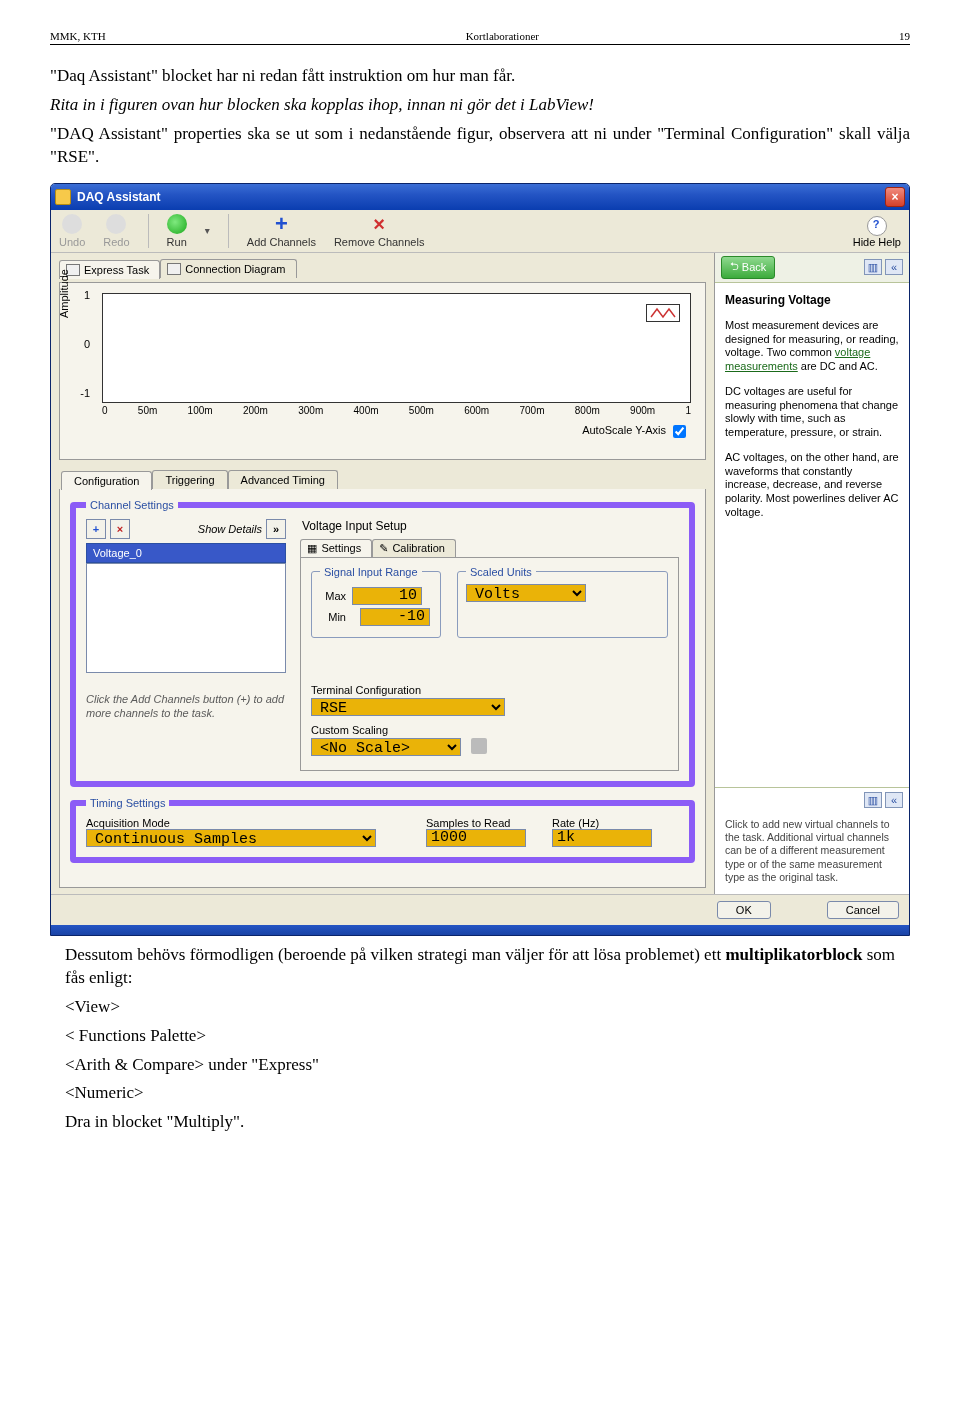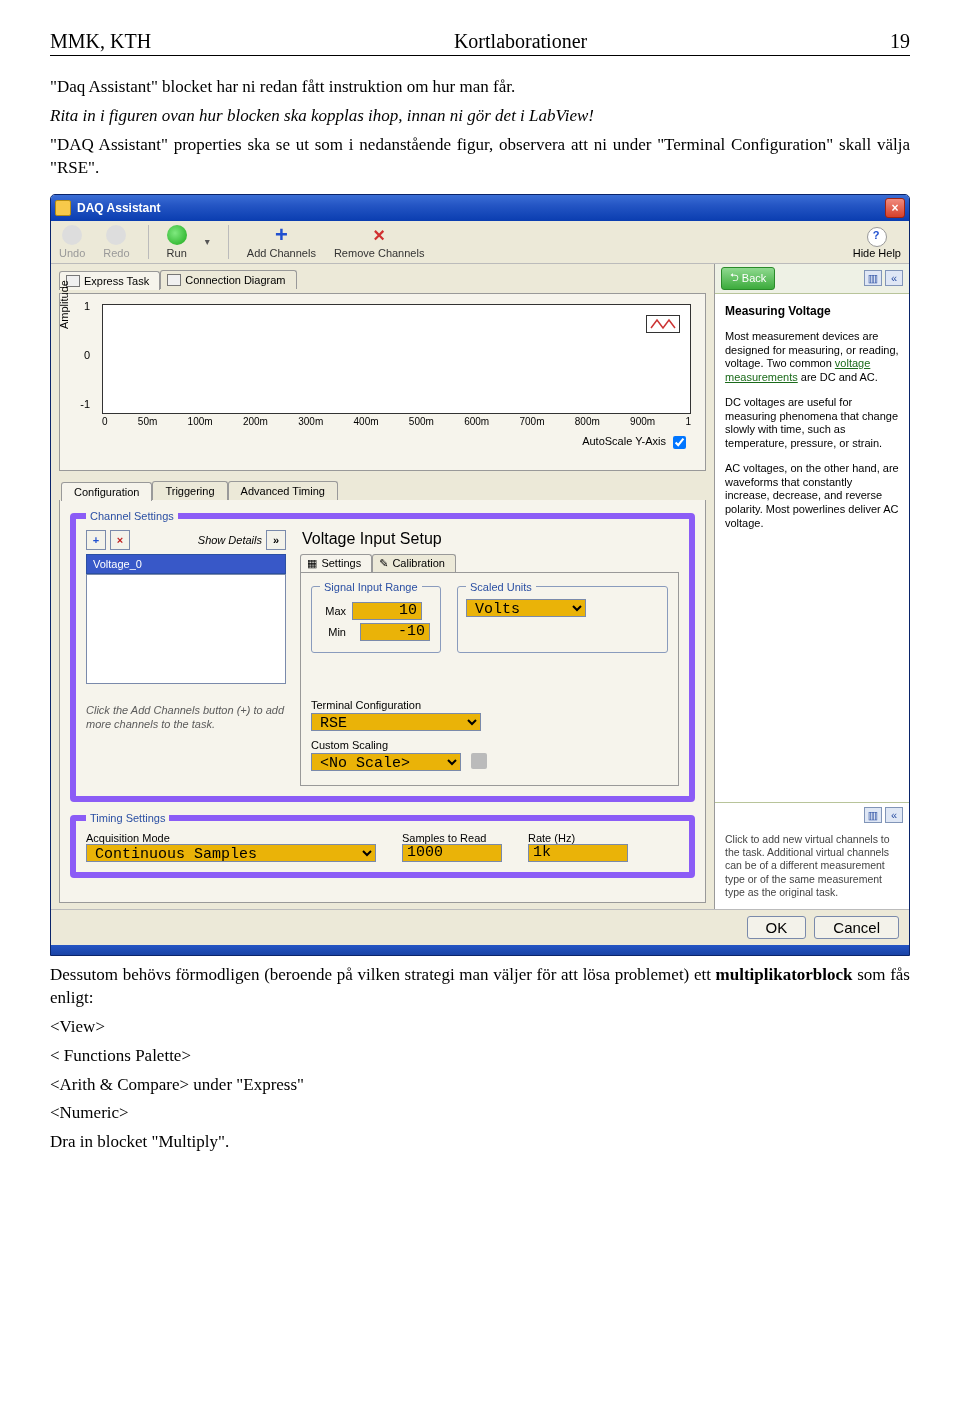--- a/index.html
+++ b/index.html
@@ -1,19 +1,19 @@
 <!DOCTYPE html>
 <html><head>
 <meta charset="utf-8">
 <style>
   * { box-sizing: border-box; }
   body { margin: 0; font-family: "Palatino Linotype", "Book Antiqua", Palatino, serif; font-size: 17px; background: #fff; width: 960px; }
   .page { padding: 30px 50px 0 50px; }
   .page-header { display: flex; justify-content: space-between; border-bottom: 1px solid #000; padding-bottom: 2px; margin-bottom: 20px; }
-  .page-header div { font-size: 20px; }
+  .page-header div { font-size: 11px; }
   .intro p { margin: 0 0  6px 0; line-height: 1.35; }
   .italic { font-style: italic; }
   .justify { text-align: justify; }
   .screenshot { margin: 14px 0 8px 0; }
   .win { border: 1px solid #0a246a; border-radius: 5px 5px 0 0; overflow: hidden; font-family: Tahoma, Verdana, sans-serif; font-size: 11px; background:#ece9d8; }
   .titlebar { background: linear-gradient(#3b6ed5,#2455c4 40%,#0a3db0); color: #fff; height: 26px; display: flex; align-items: center; padding: 0 4px; }
   .titlebar .icon { width:16px;height:16px;background:#f7c94a;border:1px solid #b58c12;border-radius:2px;margin-right:6px; }
   .titlebar .t-title { flex:1; font-weight:bold; font-size:12px; }
   .close-btn { width:20px;height:20px;background:linear-gradient(#f08b7e,#d6402a);border:1px solid #a02412;border-radius:3px;display:flex;align-items:center;justify-content:center;color:#fff;font-weight:bold;font-size:12px; }
   .toolbar { background:#ece9d8; border-bottom:1px solid #bbb; padding:4px 8px; display:flex; align-items:flex-end; gap:18px; }
@@ -52,21 +52,21 @@
   .channel-row{display:flex;gap:14px;}
   .channel-list { width:200px; }
   .ch-tools { display:flex;align-items:center;gap:4px;margin-bottom:4px;}
   .btn-sq{width:20px;height:20px;border:1px solid #7a8aab;background:#f3f2ea;display:flex;align-items:center;justify-content:center;font-weight:bold;}
   .btn-sq.blue{color:#2050d0;}
   .btn-sq.red{color:#c02020;}
   .show-details{flex:1;text-align:right;font-style:italic;font-size:11px;}
   .ch-sel{height:20px;background:#3858c8;color:#fff;border:1px solid #2b4fa3;display:flex;align-items:center;padding:0 6px;font-size:11px;}
   .ch-box{height:110px;border:1px solid #7a8aab;background:#fff;margin-top:0;}
   .hint{font-style:italic;color:#5b5b5b;font-size:11px;margin-top:20px;line-height:1.25;}
-  .vis-title{font-size:16px;margin:0 0 6px 2px;}
+  .vis-title{font-size:12px;margin:0 0 6px 2px;}
   .subtabs{display:flex;gap:0;margin:4px 0 0 0;}
   .subtab{border:1px solid #999;border-bottom:none;background:#ece9d8;border-radius:3px 3px 0 0;padding:2px 10px 2px 6px;font-size:11px;display:flex;align-items:center;gap:4px;}
   .subtab.active{background:#f6f4ec;}
   .sub-body{border:1px solid #999;background:#f6f4ec;padding:8px 10px 14px 10px;}
   .row{display:flex;align-items:center;gap:6px;margin:3px 0;}
   .lbl{font-size:11px;min-width:26px;text-align:right;}
   input.inp, select.sel { font-family:Liberation Mono, monospace;font-size:15px;border:1px solid #7a8aab;background:#eab308;height:18px;padding:0 4px; }
   .sel{height:20px;}
   .small-fs{border:1px solid #8a9bbd;border-radius:3px;padding:6px 8px 8px 8px;margin:0;}
   .small-fs legend{font-size:11px;color:#2b4fa3;}
@@ -79,22 +79,22 @@
   .help-back{background:linear-gradient(#8fd98f,#3cab3c);color:#fff;border:1px solid #2a8a2a;border-radius:3px;padding:1px 8px;font-size:11px;display:flex;align-items:center;gap:3px;}
   .hp-icns{margin-left:auto;display:flex;gap:3px;}
   .hp-chip{width:18px;height:16px;border:1px solid #8195b8;background:#dfe7f5;display:flex;align-items:center;justify-content:center;font-size:11px;color:#2b4fa3;}
   .help-body{padding:8px 10px 6px 10px;flex:1;font-size:11px;line-height:1.25;}
   .help-body h4{font-size:12px;margin:2px 0 8px 0;}
   .help-body .ul{color:#1a6a1a;text-decoration:underline;}
   .help-foot{border-top:1px solid #b8c49a;padding:4px 6px;display:flex;align-items:center;}
   .help-note{font-size:10.5px;color:#444;padding:6px 10px 10px 10px;line-height:1.25;}
   .blue-strip{height:10px;background:linear-gradient(#2455c4,#1a43a6);} 
   .btn-row{background:#ece9d8;display:flex;justify-content:flex-end;gap:8px;padding:6px 10px;border-top:1px solid #bbb;}
-  .wbtn{background:#f3f2ea;border:1px solid #7a8aab;border-radius:3px;padding:2px 18px;font-size:15px;}
-  .after p{margin:6px 0;line-height:1.35;}
+  .wbtn{background:#f3f2ea;border:1px solid #7a8aab;border-radius:3px;padding:2px 18px;font-size:11px;margin-left:48px;}
+  .after p{margin:6px 15px;line-height:1.35;}
   .after .bold{font-weight:bold;}
   .indent1{margin-left:56px;} .indent2{margin-left:112px;} .indent3{margin-left:168px;}
   a.ul { color:#1a6a1a; text-decoration: underline; }
 </style>
 </head>
 <body>
 
 <div class="page">
   <div class="page-header">
     <div>MMK, KTH</div>
@@ -243,21 +243,21 @@
                       <fieldset class="small-fs" style="flex:1;">
                         <legend>Scaled Units</legend>
                         <select class="sel" style="width:120px;">
                           <option>Volts</option>
                         </select>
                       </fieldset>
                     </div>
 
                     <div class="termcfg">
                       <div style="font-size:11px;margin-bottom:2px;">Terminal Configuration</div>
-                      <select class="sel" style="width:170px;">
+                      <select class="sel" style="width:194px;">
                         <option>RSE</option>
                       </select>
                       <div style="font-size:11px;margin:8px 0 2px 0;">Custom Scaling</div>
                       <div style="display:flex;align-items:flex-start;gap:10px;">
                         <select class="sel" style="width:150px;">
                           <option>&lt;No Scale&gt;</option>
                         </select>
                         <span class="wrench"></span>
                       </div>
                     </div>
@@ -268,21 +268,21 @@
 
             <fieldset>
               <legend>Timing Settings</legend>
               <div class="timing-row">
                 <div class="timing-col" style="width:290px;">
                   <span>Acquisition Mode</span>
                   <select class="sel">
                     <option>Continuous Samples</option>
                   </select>
                 </div>
-                <div class="timing-col" style="width:100px;">
+                <div class="timing-col" style="width:100px;margin-left:24px;">
                   <span>Samples to Read</span>
                   <input class="inp" value="1000" style="">
                 </div>
                 <div class="timing-col" style="width:100px;">
                   <span>Rate (Hz)</span>
                   <input class="inp" value="1k" style="">
                 </div>
               </div>
             </fieldset>
           </div>

